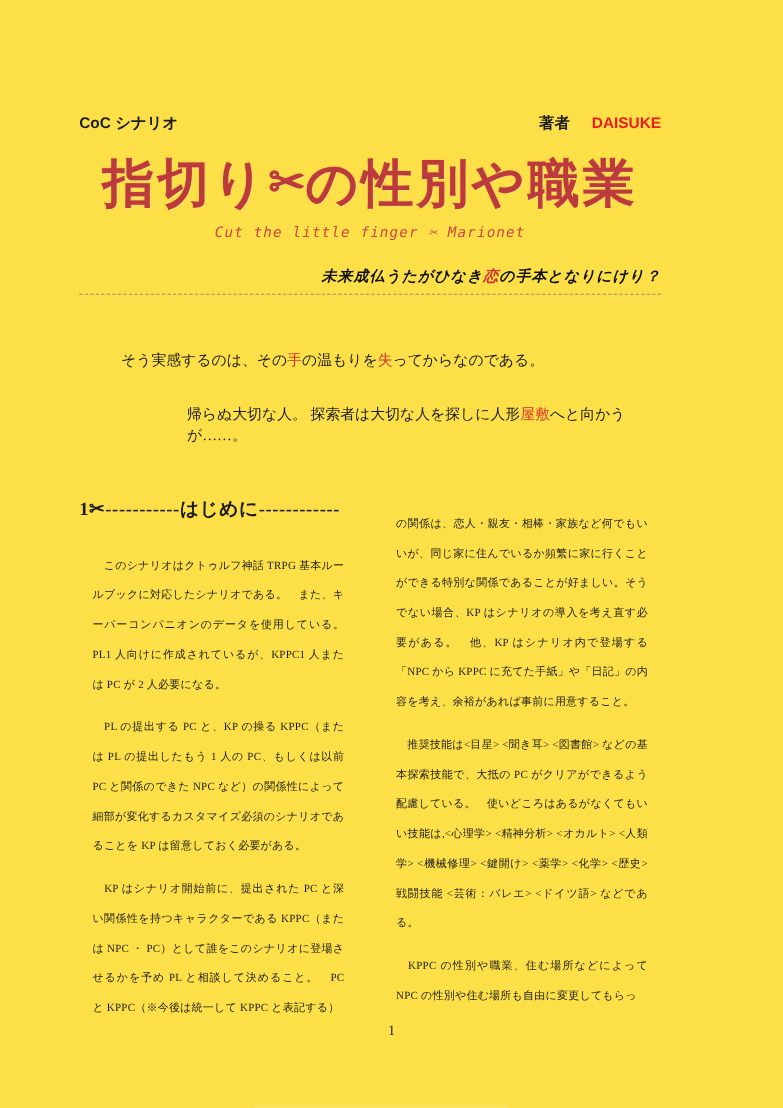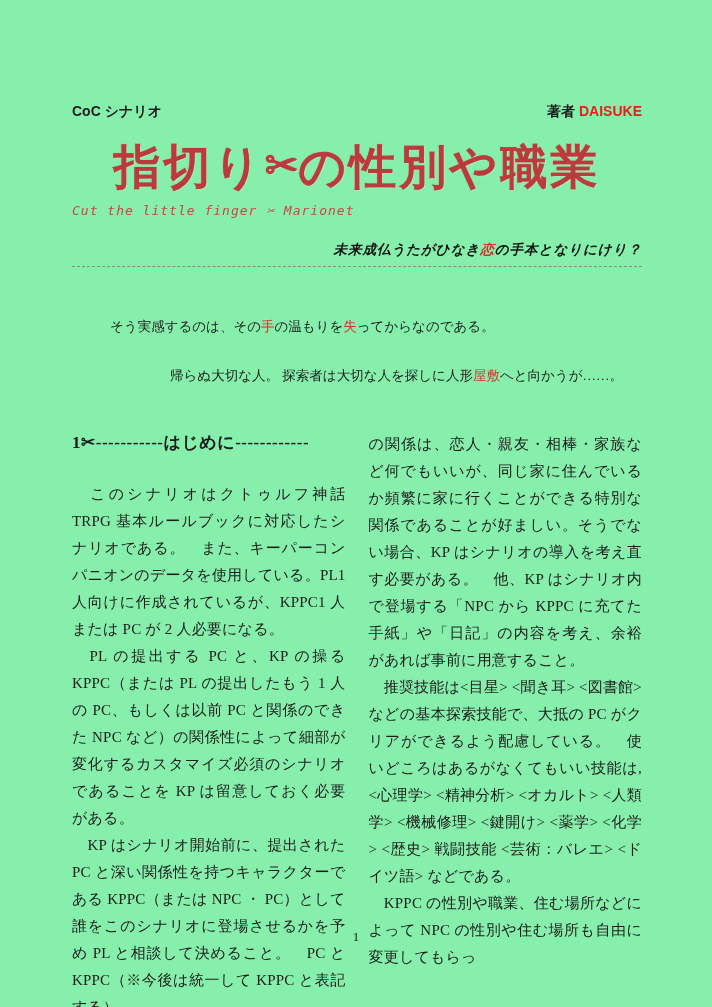--- a/index.html
+++ b/index.html
@@ -1,51 +1,51 @@
 <!DOCTYPE html>
 <html><head>
 <meta charset="utf-8">
 <style>
   html,body { margin:0; padding:0; background:#e8e8e8; }
   .page {
     position:relative;
     width:712px; height:1007px;
     margin:0 auto;
-    background:#86efac;
+    background:#fde047;
     box-sizing:border-box;
-    padding:103px 70px 0 72px;
+    padding:103px 111px 0 72px;
     font-family:"Liberation Serif","DejaVu Serif",serif;
     color:#1c1c1c;
     overflow:hidden;
   }
 
   
   .header {
     display:flex; justify-content:space-between; align-items:baseline;
     font-family:"Liberation Sans","DejaVu Sans",sans-serif;
     font-weight:bold; font-size:14px;
   }
-  .author-name { color:#ed1c1c; margin-left:0; }
+  .author-name { color:#ed1c1c; margin-left:16px; }
 
   
   .title {
     margin-top:14px;
     text-align:center;
     font-size:47px;
     font-weight:bold;
     color:#bd3a3c;
     letter-spacing:3px;
     line-height:62px;
     text-shadow:0 0 1px rgba(189,58,60,.55), 1px 1px 0 rgba(255,255,255,.25);
     font-family:"Liberation Serif","DejaVu Serif",serif;
   }
   .title .scissors { font-size:40px; vertical-align:4px; letter-spacing:0; }
   .subtitle {
     margin-top:5px;
-    text-align:left;
+    text-align:center;
     color:#cc4545;
     font-family:"DejaVu Sans Mono","Liberation Mono",monospace;
     font-style:italic;
     font-size:13px;
     letter-spacing:1px;
   }
   .tagline {
     margin-top:23px;
     text-align:right;
     font-size:13.5px;
@@ -71,22 +71,22 @@
   .columns { margin-top:46px; display:flex; gap:23px; }
   .col { flex:1 1 0; min-width:0; }
   .section-heading {
     font-size:17px;
     font-weight:bold;
     letter-spacing:.5px;
     margin:0 0 27px 0;
     white-space:nowrap;
   }
   .col p {
-    margin:0;
-    font-size:15px;
+    margin:12px;
+    font-size:10px;
     line-height:27px;
     text-align:justify;
     letter-spacing:.2px;
   }
 
   .page-number {
     position:absolute;
     left:0; right:0;
     bottom:62px;
     text-align:center;

